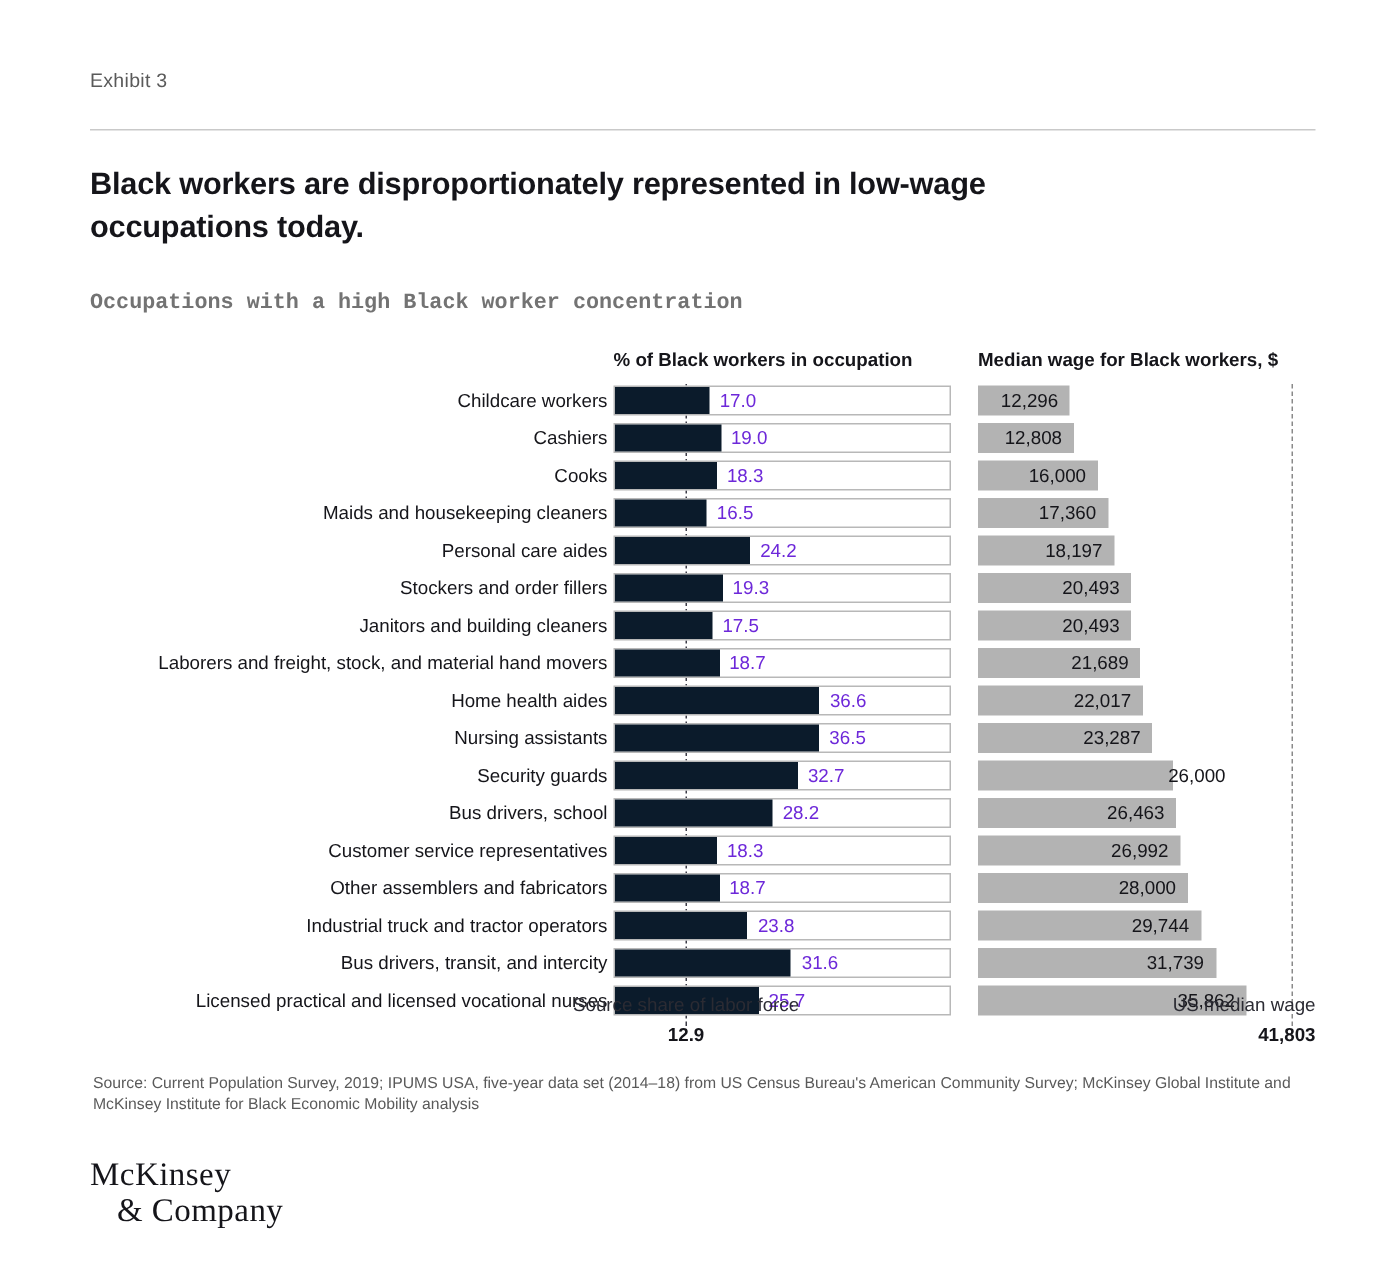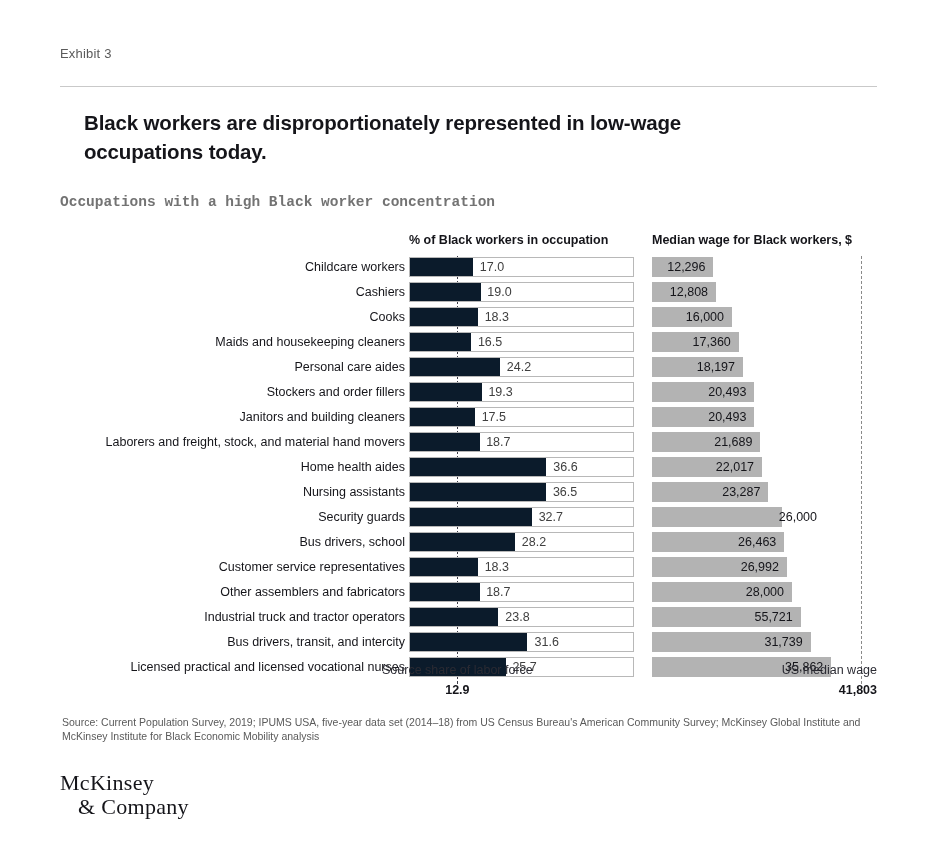--- a/index.html
+++ b/index.html
@@ -41,21 +41,20 @@
   .headline {
     position: absolute;
     left: 60px;
     top: 108px;
     width: 700px;
     font-size: 20.5px;
     font-weight: bold;
     line-height: 1.42;
     color: #15151a;
     letter-spacing: -0.15px;
-    margin-left: 24px;
   }
   .subhead {
     position: absolute;
     left: 60px;
     top: 194px;
     font-size: 14.5px;
     font-weight: bold;
     color: #737373;
     font-family: Liberation Mono, monospace;
   }
@@ -112,21 +111,21 @@
     position: absolute;
     left: 0;
     top: 0;
     height: 100%;
     background: #0b1b2b;
   }
   .val-left {
     position: absolute;
     top: 4px;
     font-size: 12.5px;
-    color: #404040;
+    color: #6d28d9;
     white-space: nowrap;
   }
   .track-right {
     position: absolute;
     left: 652px;
     top: 1px;
     width: 225px;
     height: 20px;
   }
   .bar-right {
@@ -398,21 +397,21 @@
       </div>
       <div class="row">
         <div class="row-label">Industrial truck and tractor operators</div>
         <div class="track-left">
           <div class="bar-left" style="width: 39.6667%; background: rgb(11, 27, 43);"></div>
         </div>
         <div class="val-left" style="left: 505.25px;">23.8</div>
         <div class="track-right">
           <div class="bar-right" style="width: 66.0978%; background: rgb(179, 179, 179);"></div>
         </div>
-        <div class="val-right" style="left: 652px; width: 140.72px;">55,721</div>
+        <div class="val-right" style="left: 652px; width: 140.72px;">29,744</div>
       </div>
       <div class="row">
         <div class="row-label">Bus drivers, transit, and intercity</div>
         <div class="track-left">
           <div class="bar-left" style="width: 52.6667%; background: rgb(11, 27, 43);"></div>
         </div>
         <div class="val-left" style="left: 534.5px;">31.6</div>
         <div class="track-right">
           <div class="bar-right" style="width: 70.5311%; background: rgb(179, 179, 179);"></div>
         </div>

